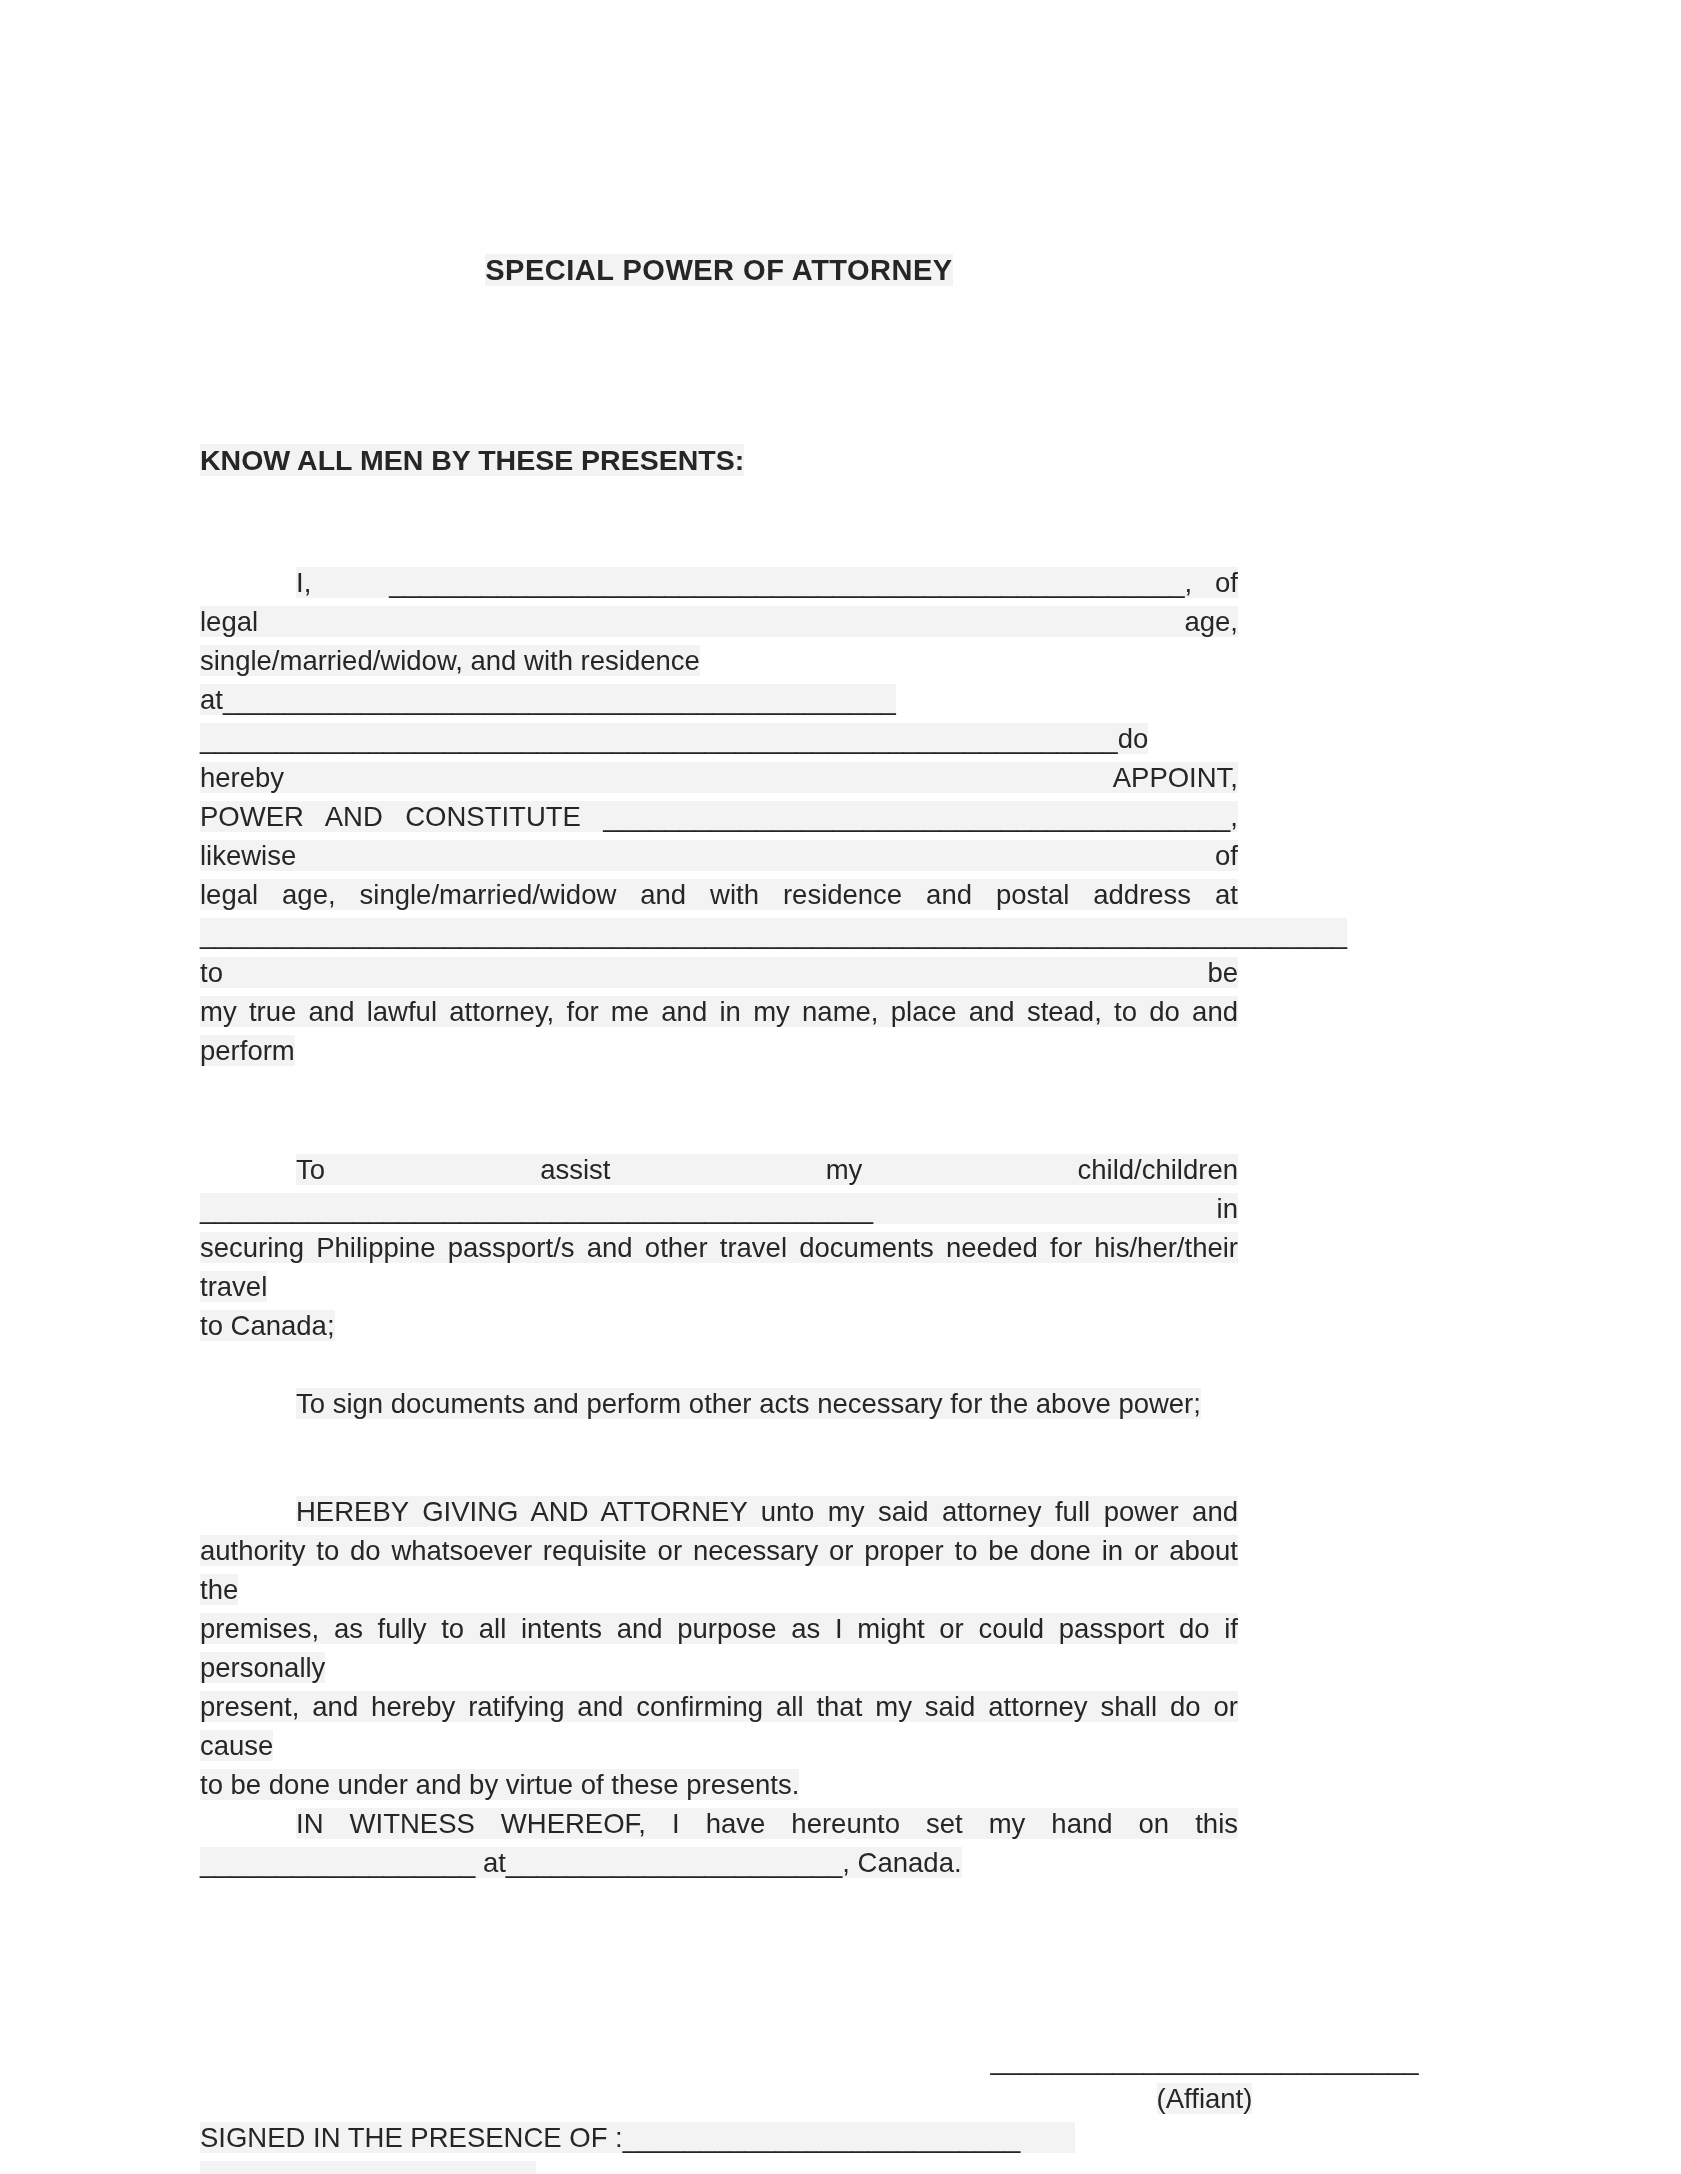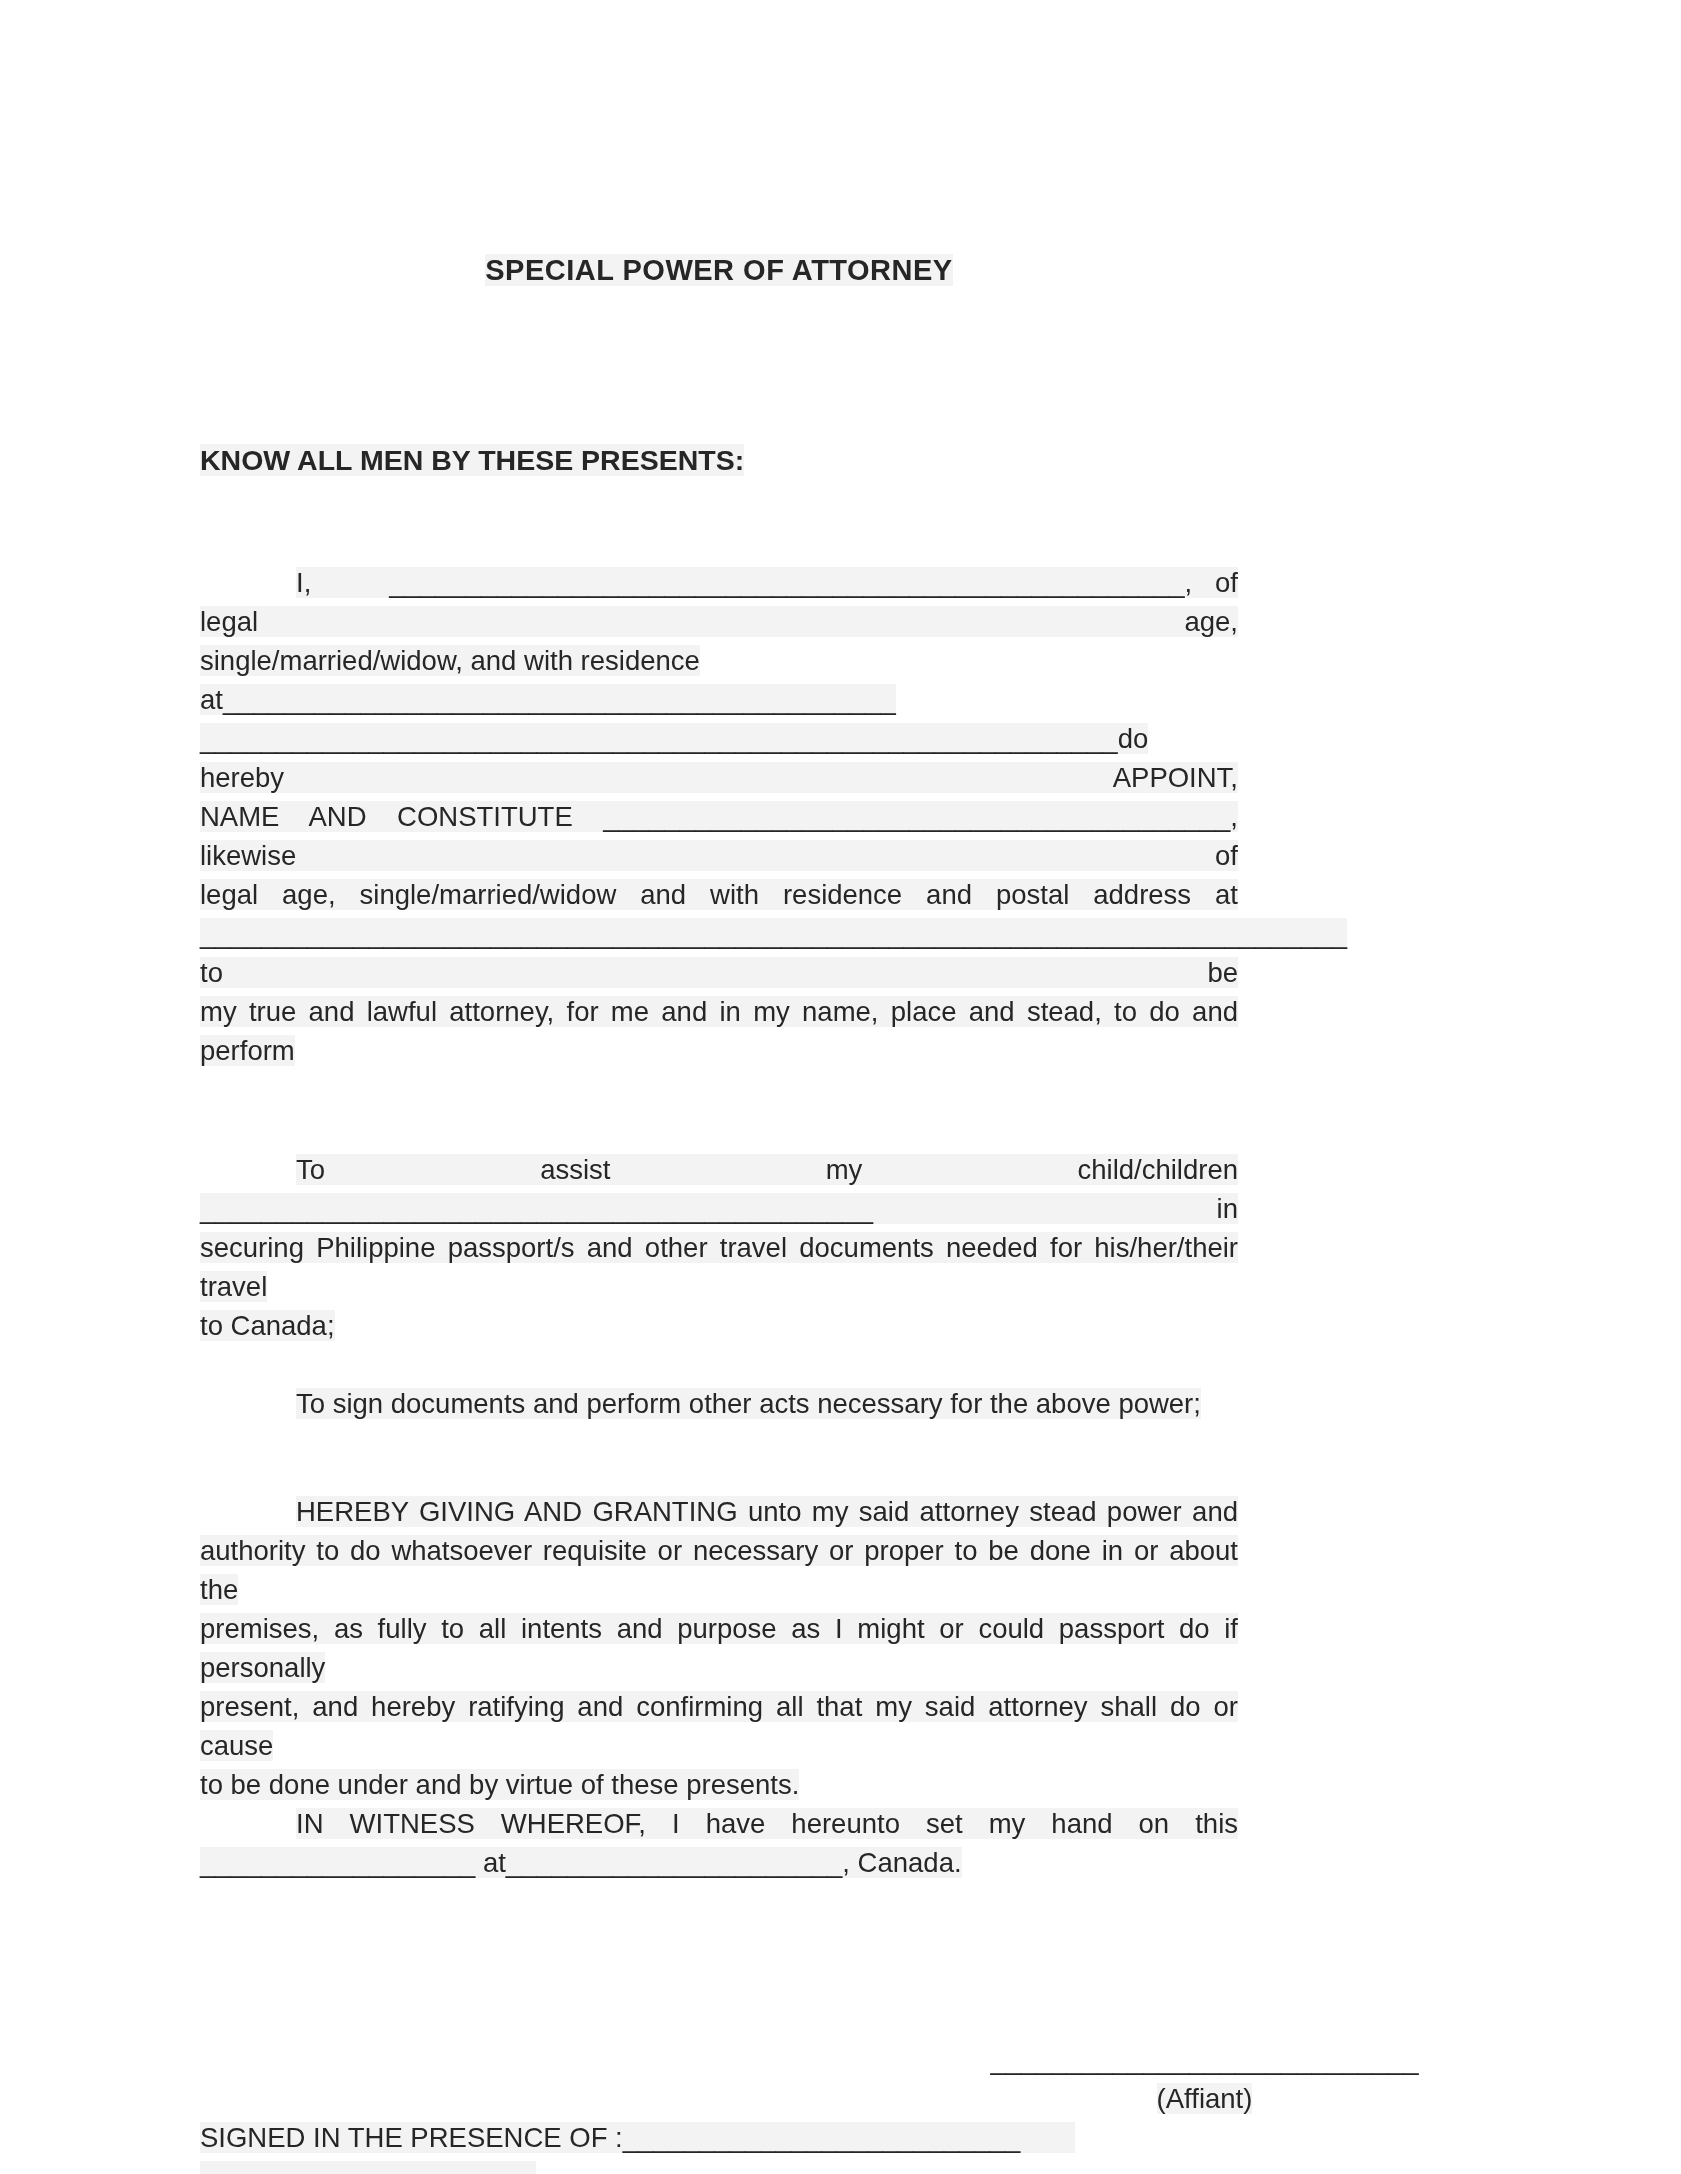--- a/index.html
+++ b/index.html
@@ -58,38 +58,38 @@
   </div>
 
   <div class="heading-row line">
     <span class="hl">KNOW ALL MEN BY THESE PRESENTS:</span>
   </div>
 
   <div class="para-appointment">
     <div class="line j indent"><span class="hl">I,   ____________________________________________________, of legal age,</span></div>
     <div class="line"><span class="hl">single/married/widow, and with residence at____________________________________________</span></div>
     <div class="line j"><span class="hl">____________________________________________________________do hereby APPOINT,</span></div>
-    <div class="line j"><span class="hl">NAME AND CONSTITUTE _________________________________________, likewise of</span></div>
+    <div class="line j"><span class="hl">POWER AND CONSTITUTE _________________________________________, likewise of</span></div>
     <div class="line j"><span class="hl">legal age, single/married/widow and with residence and postal address at</span></div>
     <div class="line j"><span class="hl">___________________________________________________________________________ to be</span></div>
     <div class="line j"><span class="hl">my true and lawful attorney, for me and in my name, place and stead, to do and perform</span></div>
   </div>
 
   <div class="para-child">
     <div class="line j indent"><span class="hl">To assist my child/children ____________________________________________ in</span></div>
     <div class="line j"><span class="hl">securing Philippine passport/s and other travel documents needed for his/her/their travel</span></div>
     <div class="line"><span class="hl">to Canada;</span></div>
   </div>
 
   <div class="para-sign">
     <div class="line indent"><span class="hl">To sign documents and perform other acts necessary for the above power;</span></div>
   </div>
 
   <div class="para-grant">
-    <div class="line j indent"><span class="hl">HEREBY GIVING AND GRANTING unto my said attorney stead power and</span></div>
+    <div class="line j indent"><span class="hl">HEREBY GIVING AND ATTORNEY unto my said attorney full power and</span></div>
     <div class="line j"><span class="hl">authority to do whatsoever requisite or necessary or proper to be done in or about the</span></div>
     <div class="line j"><span class="hl">premises, as fully to all intents and purpose as I might or could passport do if personally</span></div>
     <div class="line j"><span class="hl">present, and hereby ratifying and confirming all that my said attorney shall do or cause</span></div>
     <div class="line"><span class="hl">to be done under and by virtue of these presents.</span></div>
   </div>
 
   <div class="para-witness">
     <div class="line j indent"><span class="hl">IN WITNESS WHEREOF, I have hereunto set my hand on this</span></div>
     <div class="line"><span class="hl">__________________ at______________________, Canada.</span></div>
   </div>

